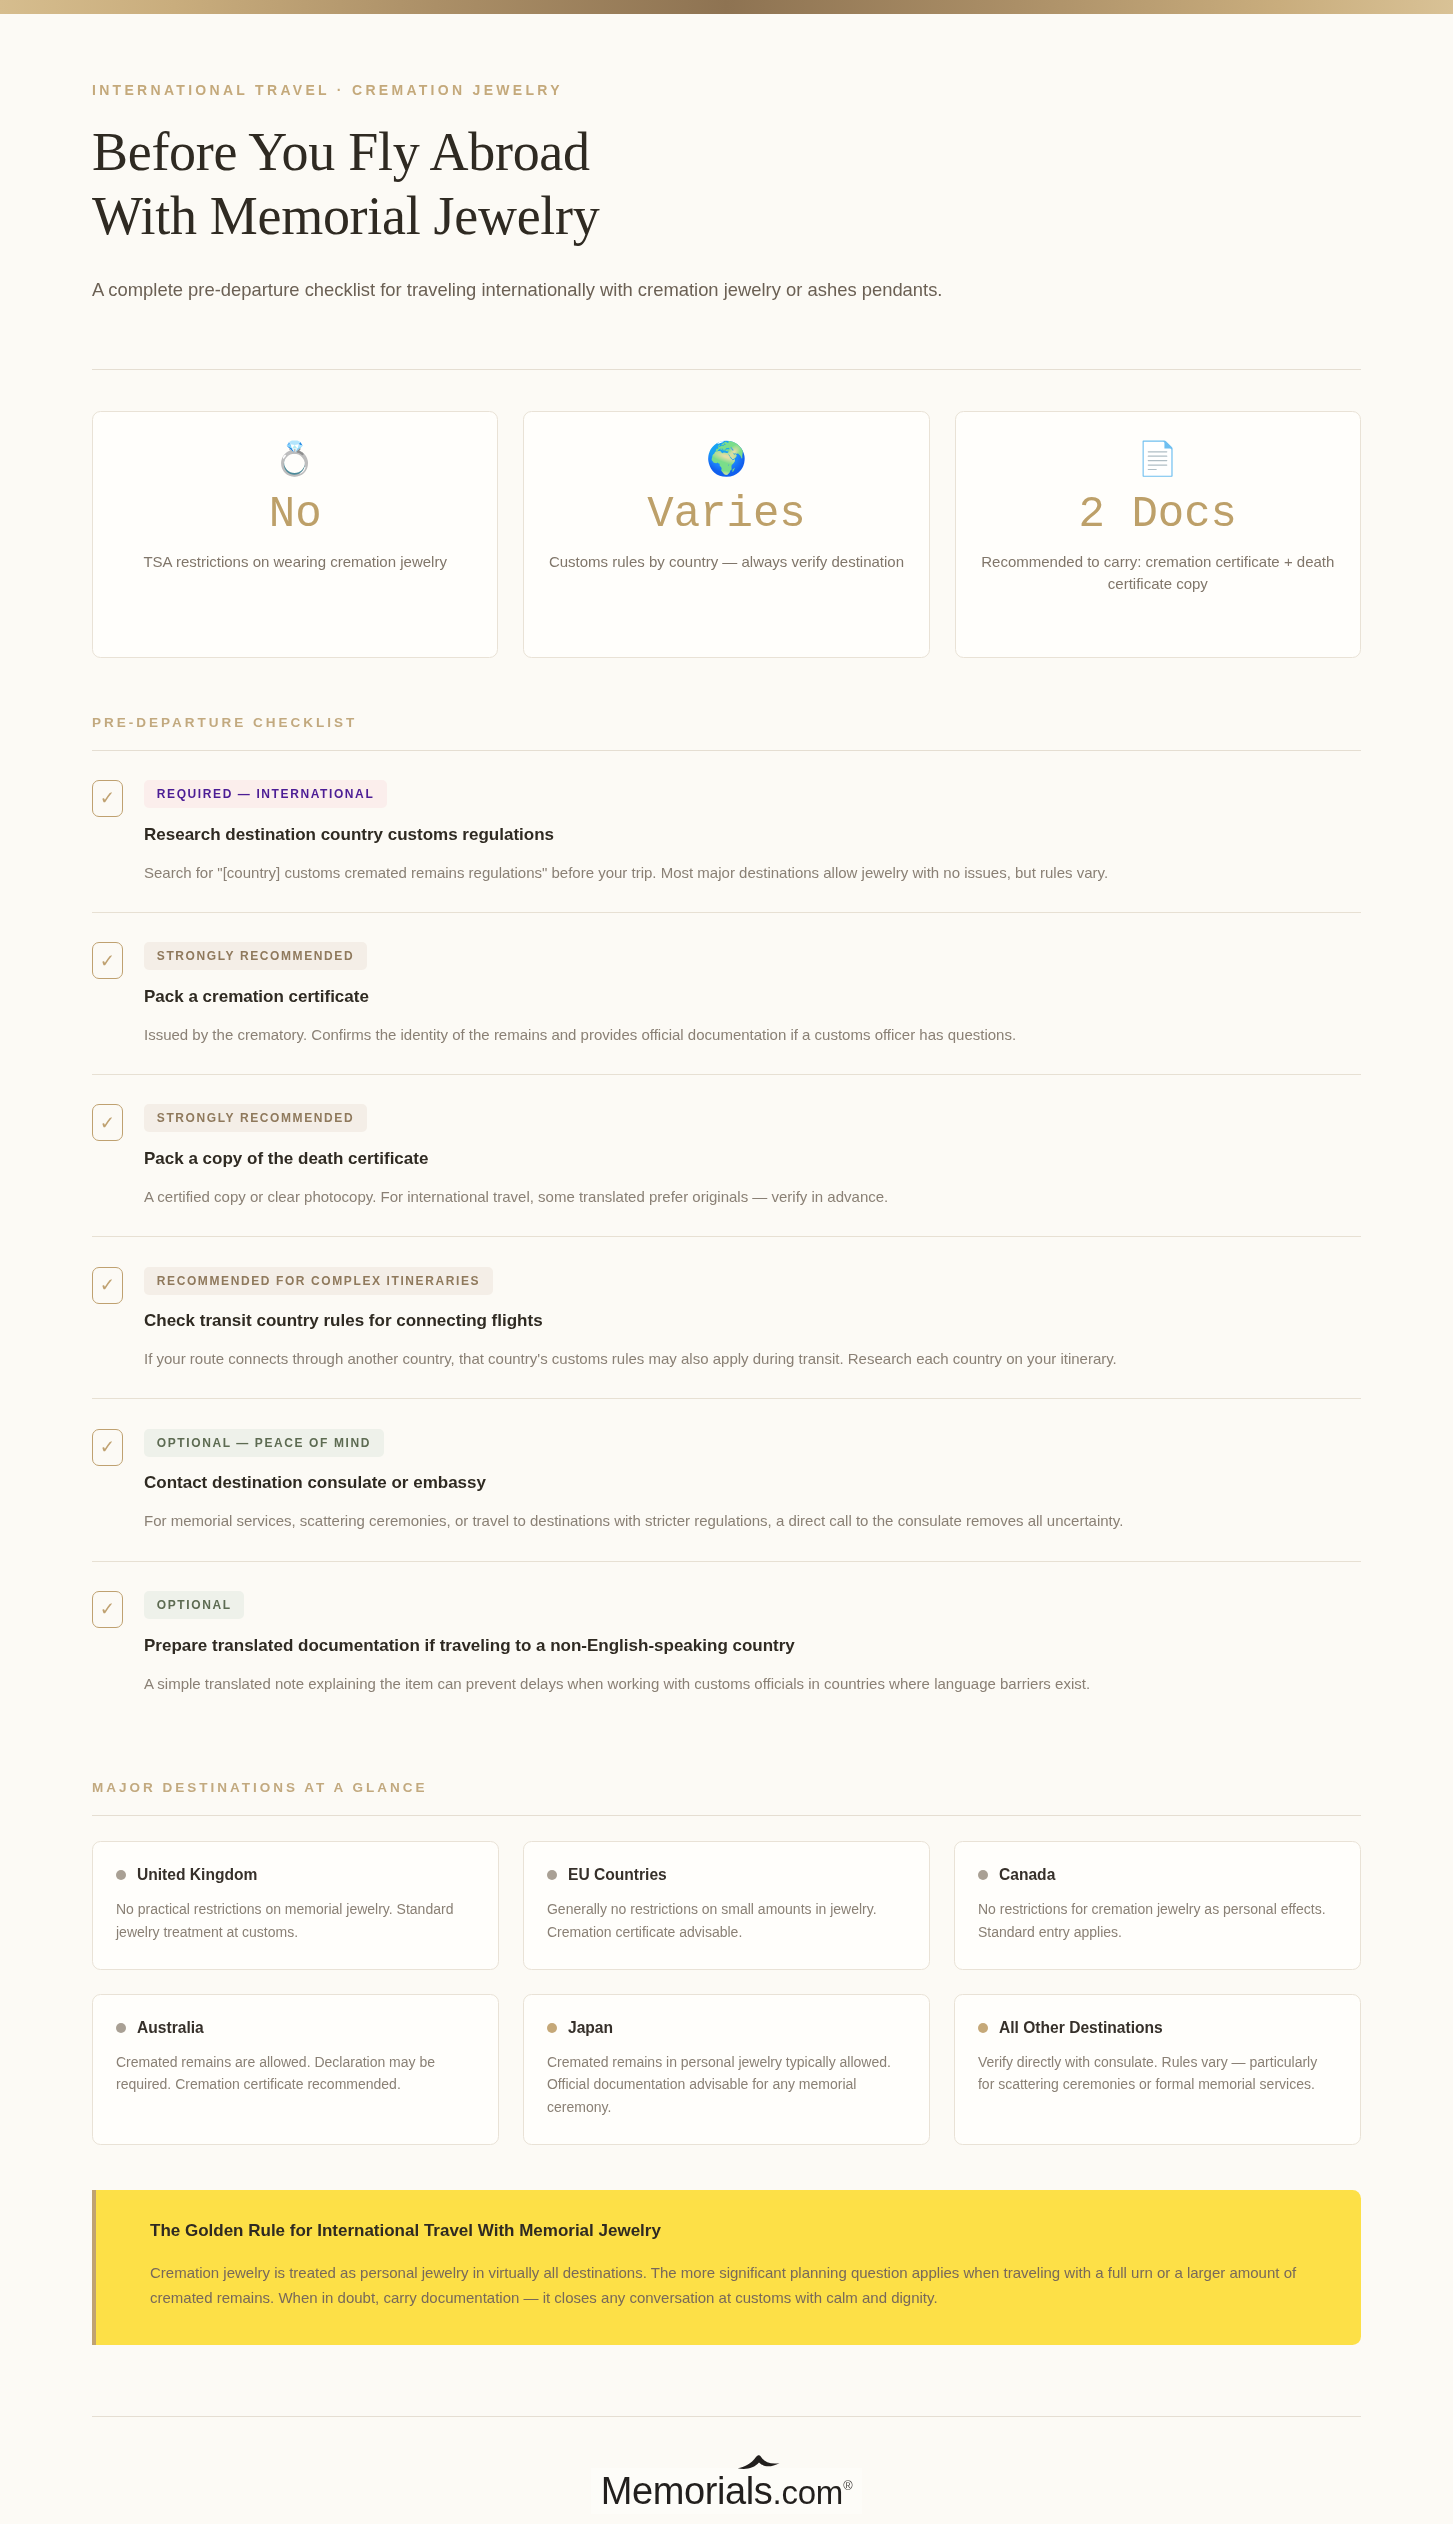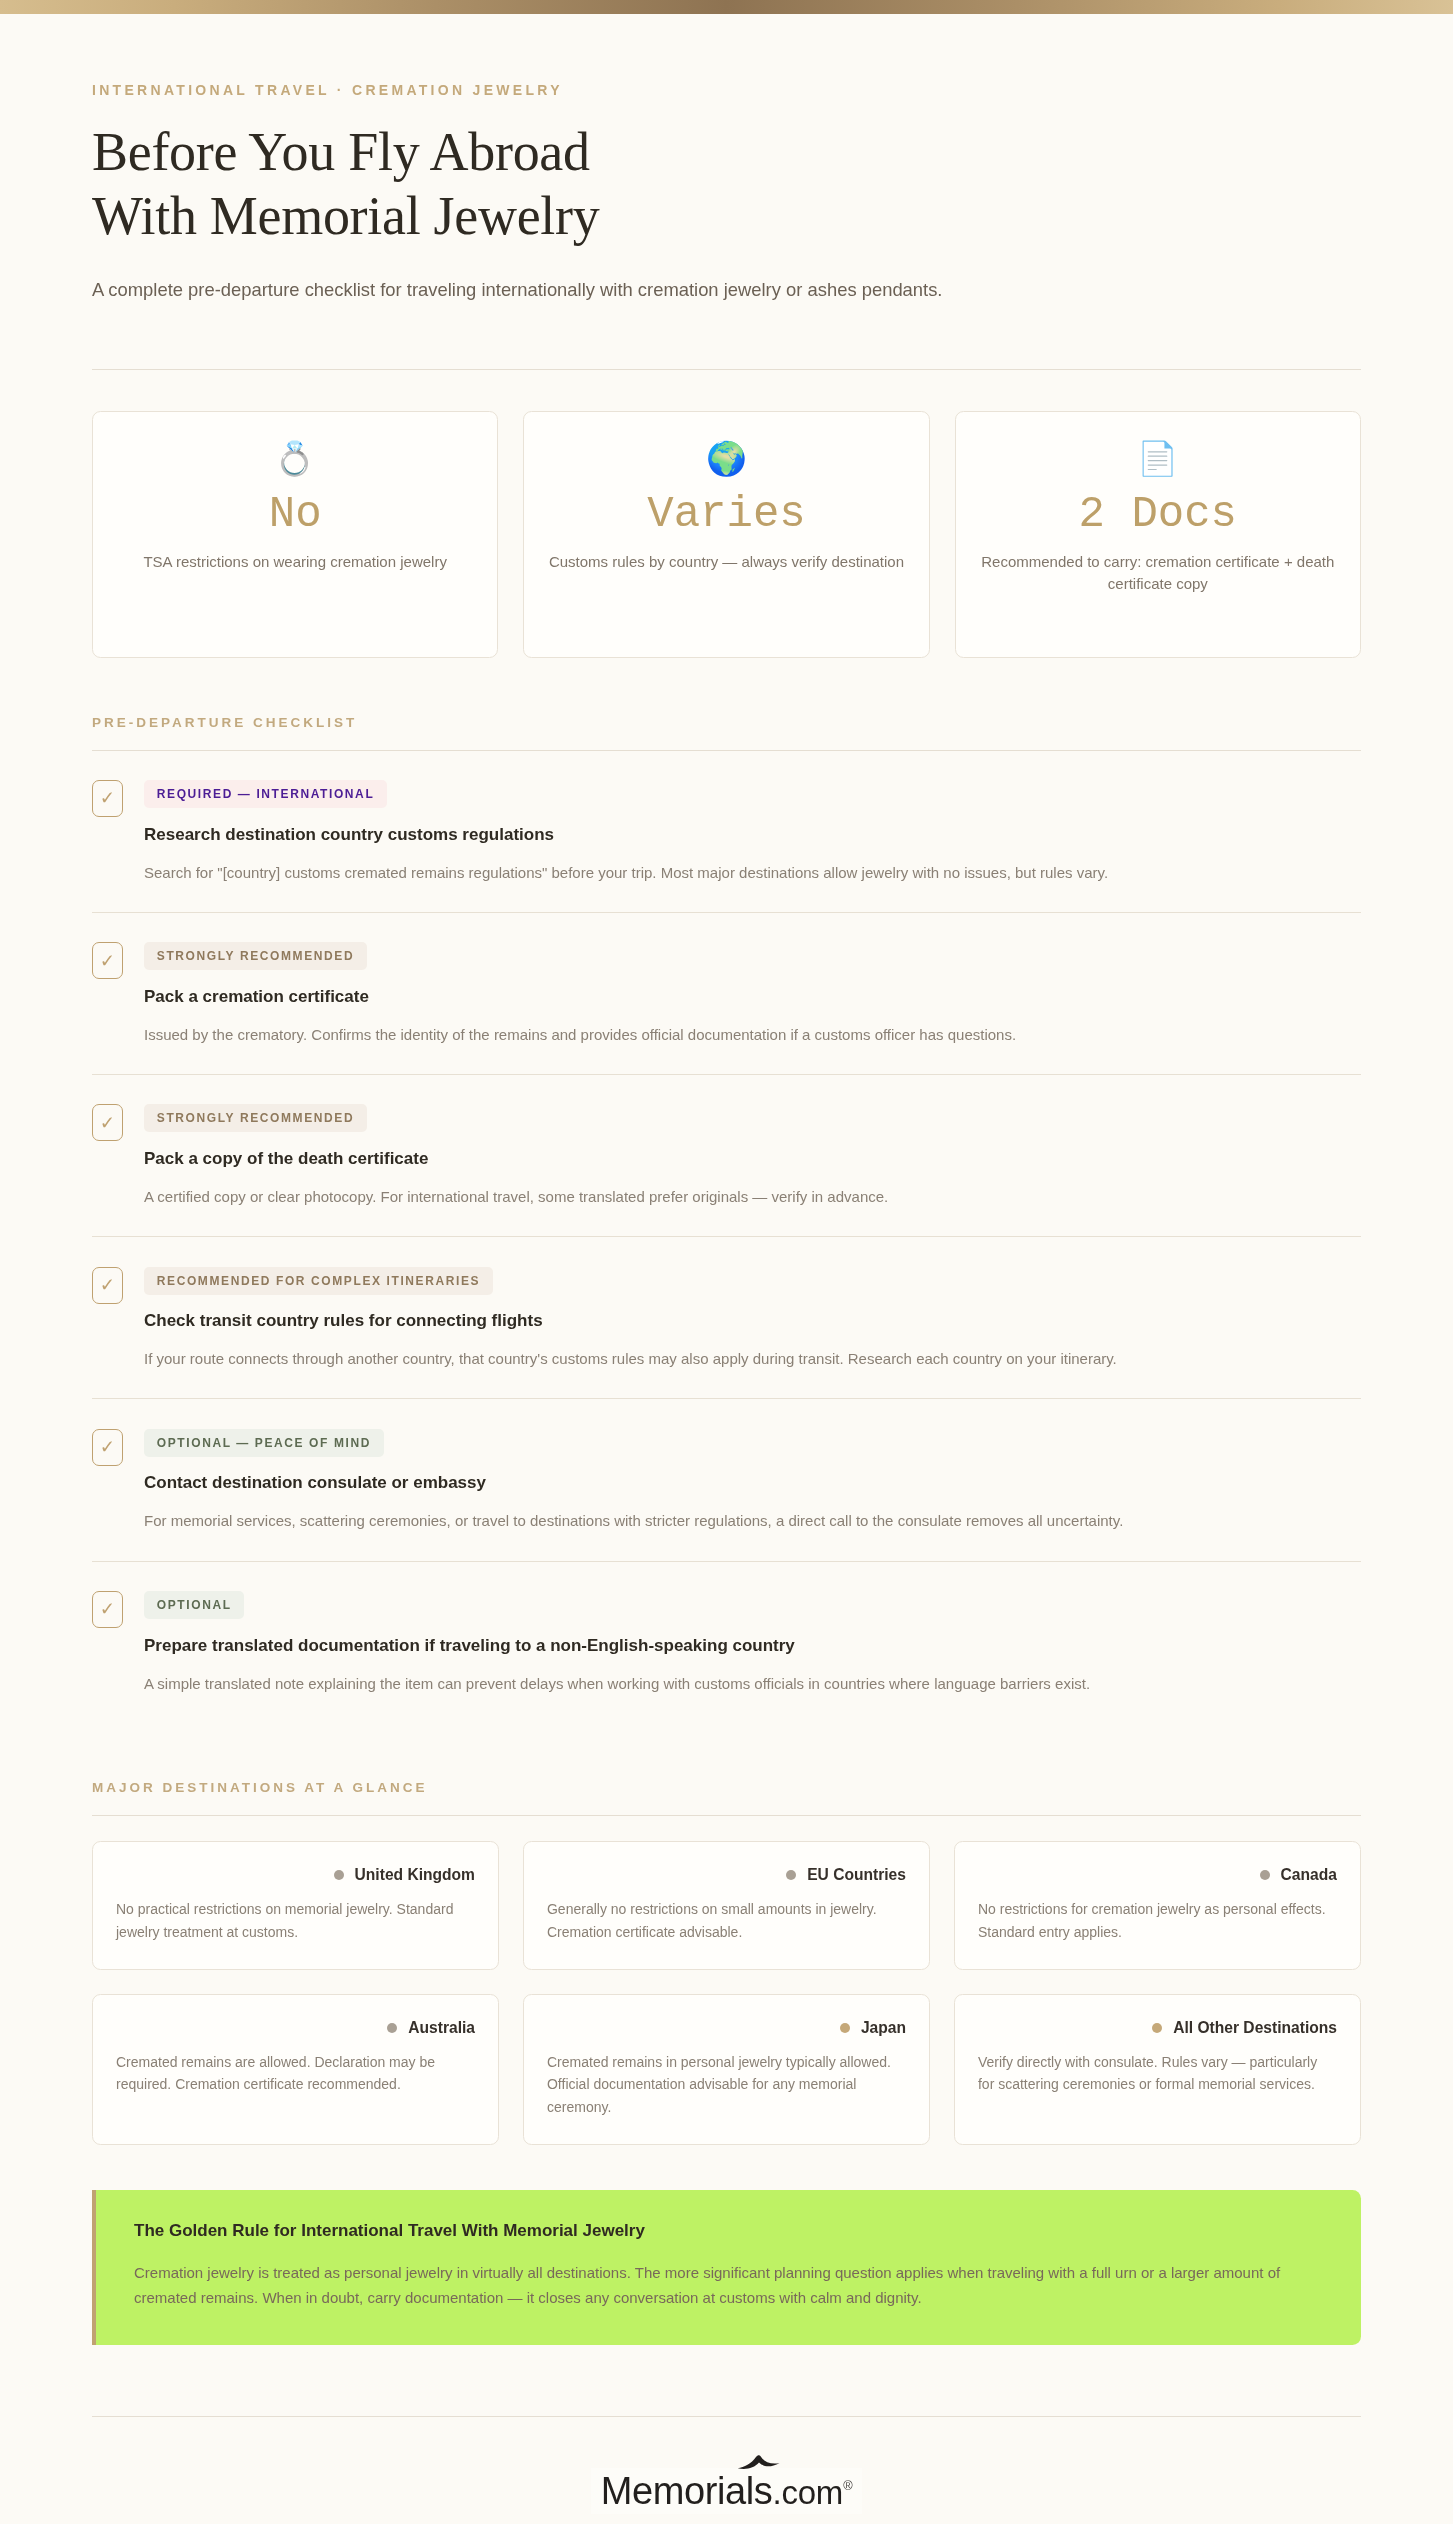--- a/index.html
+++ b/index.html
@@ -189,41 +189,40 @@
     min-height: 106px;
   }
   .dest-name {
     display: flex;
     align-items: center;
     gap: 11px;
     font-size: 15.6px;
     font-weight: 700;
     color: #36302a;
     margin-bottom: 14px;
-    justify-content: flex-end;
   }
   .dot {
     width: 10px; height: 10px;
     border-radius: 50%;
     display: inline-block;
     flex: 0 0 auto;
   }
   .dest-desc {
     font-size: 14px;
     line-height: 1.62;
     color: #8a8075;
   }
 
   
   .callout {
     margin-top: 45px;
-    background: #bef264;
+    background: #fde047;
     border-left: 4.3px solid #c0a271;
     border-radius: 0 8.5px 8.5px 0;
-    padding: 31px 38px 35px;
+    padding: 31px 54px 35px;
   }
   .callout-title {
     font-size: 17px;
     font-weight: 700;
     color: #2f2a22;
     margin-bottom: 18.4px;
   }
   .callout-text {
     font-size: 15px;
     line-height: 1.68;

